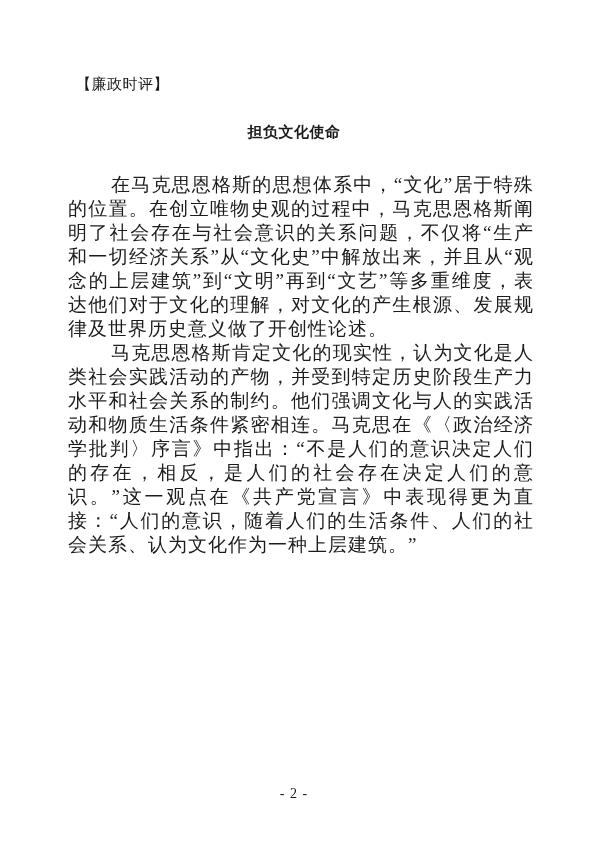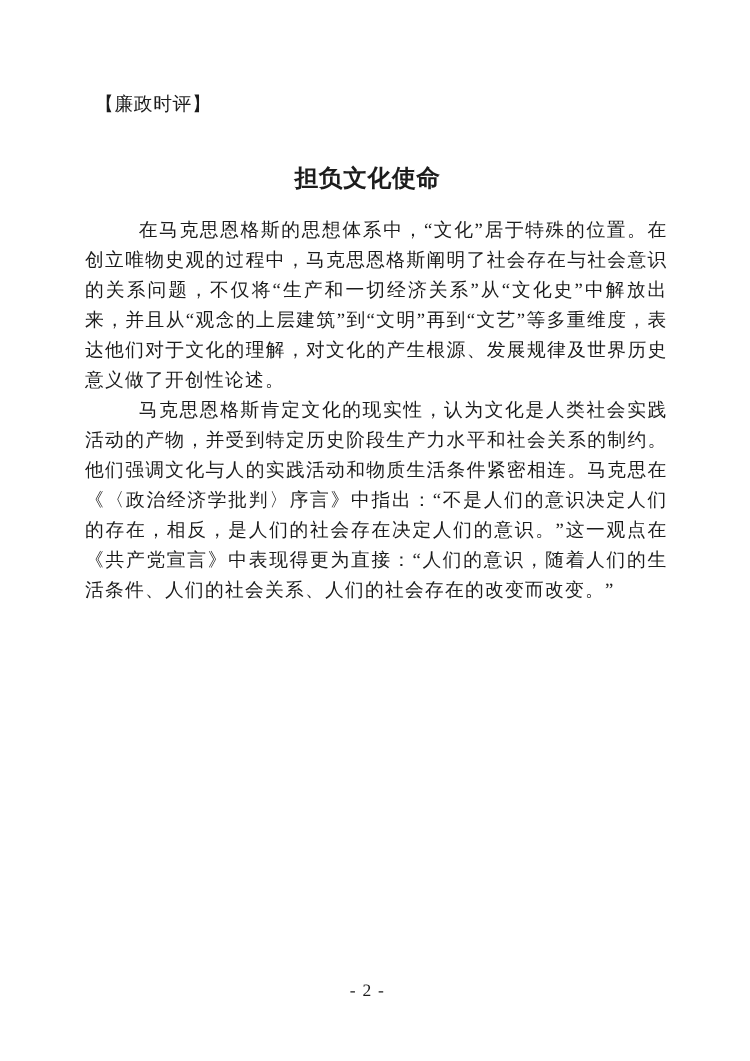--- a/index.html
+++ b/index.html
@@ -23,33 +23,33 @@
     font-size: 15px;
     line-height: 20px;
     letter-spacing: 0.5px;
     white-space: nowrap;
   }
   .doc-title {
     position: absolute;
     left: 0;
     right: 0;
     top: 119px;
-    margin: 12px;
+    margin: 0;
     text-align: center;
-    font-size: 19px;
+    font-size: 15px;
     font-weight: bold;
     line-height: 26px;
     letter-spacing: 0.5px;
   }
   .doc-body {
     position: absolute;
     left: 68px;
     top: 173px;
     width: 466px;
-    font-size: 15px;
+    font-size: 19px;
     line-height: 24px;
     letter-spacing: 1px;
     text-align: justify;
     text-align-last: left;
   }
   .doc-body p {
     margin: 0;
     padding: 0;
     text-indent: 43px;
   }
@@ -67,17 +67,17 @@
 </head>
 <body>
 
 <div class="page">
   <div class="section-label">【廉政时评】</div>
 
   <h1 class="doc-title">担负文化使命</h1>
 
   <div class="doc-body">
     <p>在马克思恩格斯的思想体系中，“文化”居于特殊的位置。在创立唯物史观的过程中，马克思恩格斯阐明了社会存在与社会意识的关系问题，不仅将“生产和一切经济关系”从“文化史”中解放出来，并且从“观念的上层建筑”到“文明”再到“文艺”等多重维度，表达他们对于文化的理解，对文化的产生根源、发展规律及世界历史意义做了开创性论述。</p>
-    <p>马克思恩格斯肯定文化的现实性，认为文化是人类社会实践活动的产物，并受到特定历史阶段生产力水平和社会关系的制约。他们强调文化与人的实践活动和物质生活条件紧密相连。马克思在《〈政治经济学批判〉序言》中指出：“不是人们的意识决定人们的存在，相反，是人们的社会存在决定人们的意识。”这一观点在《共产党宣言》中表现得更为直接：“人们的意识，随着人们的生活条件、人们的社会关系、人们的社会存在的改变而改变。”</p>
+    <p>马克思恩格斯肯定文化的现实性，认为文化是人类社会实践活动的产物，并受到特定历史阶段生产力水平和社会关系的制约。他们强调文化与人的实践活动和物质生活条件紧密相连。马克思在《〈政治经济学批判〉序言》中指出：“不是人们的意识决定人们的存在，相反，是人们的社会存在决定人们的意识。”这一观点在《共产党宣言》中表现得更为直接：“人们的意识，随着人们的生活条件、人们的社会关系、认为文化作为一种上层建筑。”</p>
   </div>
 
   <div class="page-number">- 2 -</div>
 </div>
 
 </body></html>

